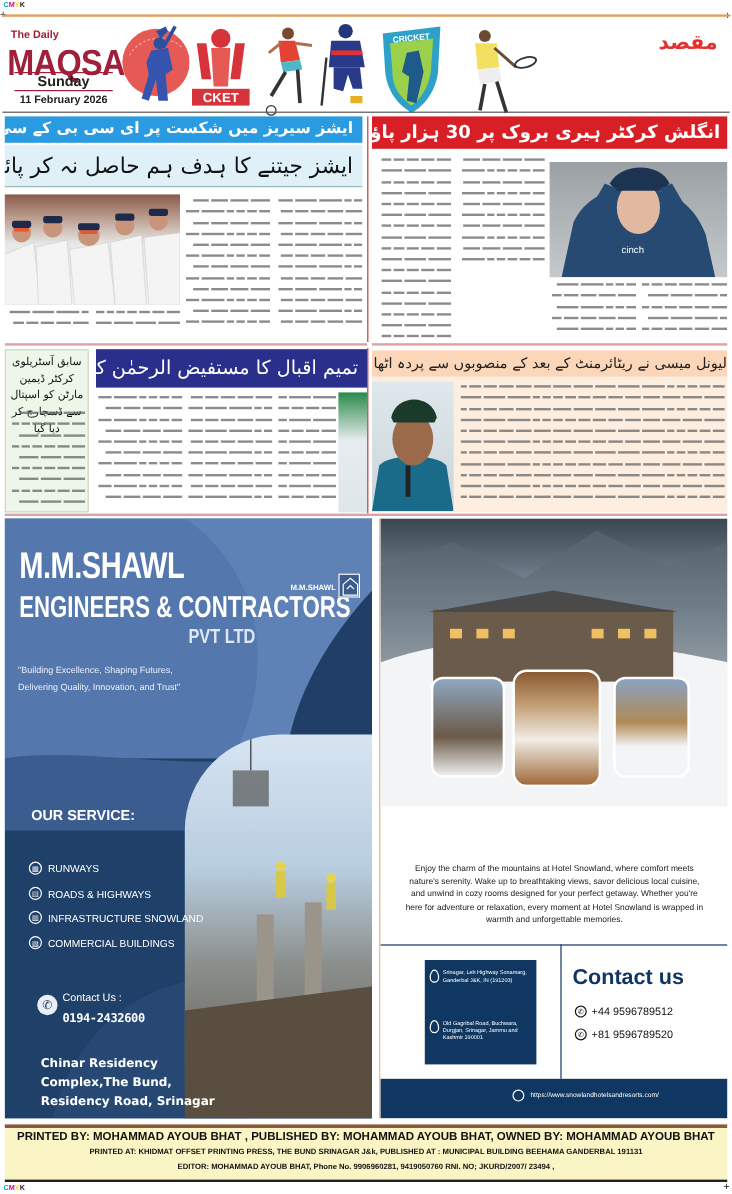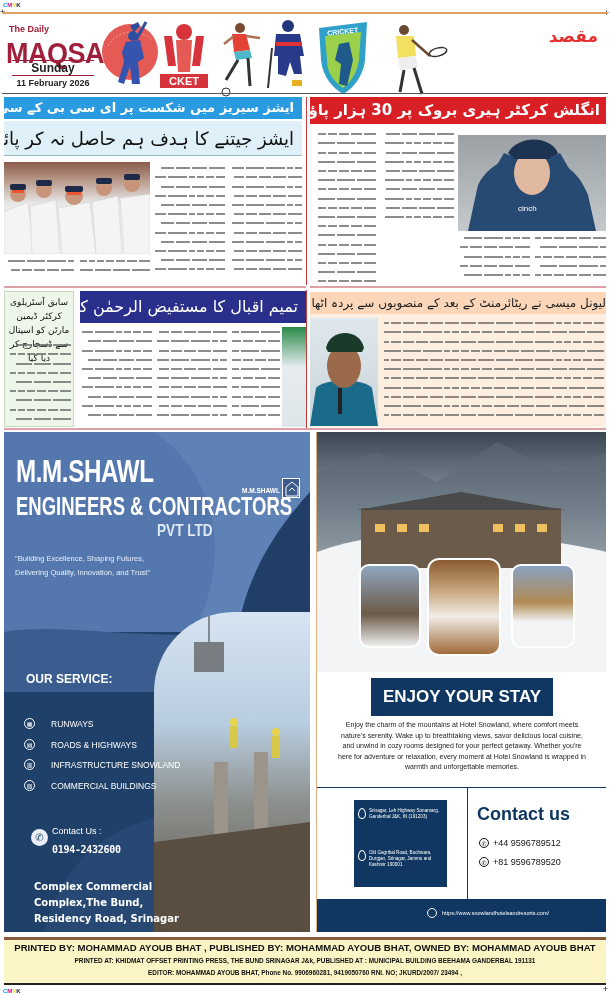--- a/index.html
+++ b/index.html
@@ -59,21 +59,21 @@
   .ad-hotel { position: absolute; left: 316px; top: 432px; width: 290px; height: 500px; background: #fff; overflow: hidden; border-left: 1px solid #e0b080; }
 
   .shawl-title1 { position: absolute; left: 12px; top: 22px; font-size: 31px; font-weight: bold; color: #fff; letter-spacing: -0.5px; transform: scaleX(0.78); transform-origin: left; white-space: nowrap; }
   .shawl-title2 { position: absolute; left: 12px; top: 60px; font-size: 25px; font-weight: bold; color: #fff; transform: scaleX(0.74); transform-origin: left; white-space: nowrap; }
   .shawl-title3 { position: absolute; left: 153px; top: 89px; font-size: 17px; font-weight: bold; color: #dfe8f5; transform: scaleX(0.8); transform-origin: left; white-space: nowrap; }
   .shawl-tag { position: absolute; left: 11px; top: 120px; width: 150px; font-size: 7.5px; line-height: 14px; color: #e8eef8; }
   .shawl-brand { position: absolute; left: 238px; top: 55px; font-size: 6.5px; color: #fff; font-weight: bold; }
   .shawl-logo { position: absolute; left: 278px; top: 46px; width: 18px; height: 20px; border: 1px solid #fff; background: #3b5c8d; }
 
   .shawl-services-title { position: absolute; left: 22px; top: 240px; font-size: 12px; font-weight: bold; color: #fff; }
-  .svc { position: absolute; left: 20px; font-size: 8.5px; color: #fff; display: flex; align-items: center; gap: 16px; white-space: nowrap; }
+  .svc { position: absolute; left: 20px; font-size: 8.5px; color: #fff; display: flex; align-items: center; gap: 5px; white-space: nowrap; }
   .svc .ic { width: 11px; height: 11px; border: 1px solid #fff; border-radius: 50%; display: inline-flex; align-items: center; justify-content: center; font-size: 6px; }
 
   .shawl-contact-label { position: absolute; left: 48px; top: 394px; font-size: 9px; color: #fff; }
   .shawl-phone { position: absolute; left: 48px; top: 412px; font-size: 10px; font-weight: bold; color: #fff; font-family: "DejaVu Sans Mono", monospace; letter-spacing: -0.3px; }
   .shawl-phone-ic { position: absolute; left: 27px; top: 397px; width: 17px; height: 17px; border-radius: 50%; background: #e9eef7; color: #1e3c64; display: flex; align-items: center; justify-content: center; font-size: 10px; }
   .shawl-addr { position: absolute; left: 30px; top: 447px; font-size: 10px; line-height: 16px; color: #fff; font-family: "DejaVu Sans", sans-serif; font-weight: bold; }
 
   .hotel-banner { position: absolute; left: 76px; top: 4px; width: 146px; height: 34px; background: #fff; }
   .hotel-name { position: absolute; left: 40px; top: 10px; font-size: 11px; font-weight: bold; color: #111; white-space: nowrap; }
   .hotel-logo { position: absolute; left: 4px; top: 4px; width: 30px; height: 26px; }
@@ -443,21 +443,21 @@
     </div>
   <div class="svc" style="top:348px;">
       <span class="ic">▧</span>
       <span>COMMERCIAL BUILDINGS</span>
     </div>
 
   <div class="shawl-phone-ic">✆</div>
   <div class="shawl-contact-label">Contact Us :</div>
   <div class="shawl-phone">0194-2432600</div>
   <div class="shawl-addr">
-    <div>Complex Commercial</div>
+    <div>Chinar Residency</div>
     <div>Complex,The Bund,</div>
     <div>Residency Road, Srinagar</div>
   </div>
 </div>
 
 <div class="ad-hotel">
   <div class="photo" style="left:0;top:0;width:290px;height:240px;background:linear-gradient(180deg,#3a4650 0%,#8a98a6 30%,#e7ecf0 55%,#f4f6f8 100%);">
     <svg width="290" height="240">
       <path d="M0 40 L60 20 L120 50 L180 10 L240 40 L290 20 L290 120 L0 120 Z" fill="#5d6a74" opacity=".6"></path>
       <path d="M0 120 C80 90 200 100 290 120 L290 240 L0 240 Z" fill="#f2f4f6"></path>
@@ -471,21 +471,20 @@
           <rect x="198" y="92" width="10" height="8"></rect>
           <rect x="220" y="92" width="10" height="8"></rect>
         </g>
     </svg>
   </div>
 
   <div class="photo" style="left:42px;top:132px;width:62px;height:84px;border-radius:10px;border:2px solid #fff;background:linear-gradient(180deg,#8fa6c0,#6b5a48 60%,#eeeeee);"></div>
   <div class="photo" style="left:110px;top:126px;width:74px;height:98px;border-radius:12px;border:2px solid #fff;background:linear-gradient(180deg,#8a5a32,#c4a076 30%,#f1ede6 60%,#a06a3a);"></div>
   <div class="photo" style="left:194px;top:132px;width:64px;height:84px;border-radius:10px;border:2px solid #fff;background:linear-gradient(180deg,#8aa2c2,#b08a54 45%,#f2f4f6 70%);"></div>
 
-  <div class="enjoy-box">ENJOY YOUR STAY</div>
   <div class="enjoy-body">Enjoy the charm of the mountains at Hotel Snowland, where comfort meets nature's serenity. Wake up to breathtaking views, savor delicious local cuisine, and unwind in cozy rooms designed for your perfect getaway. Whether you're here for adventure or relaxation, every moment at Hotel Snowland is wrapped in warmth and unforgettable memories.</div>
 
   <div class="hotel-contact-area"></div>
   <div class="hotel-vline"></div>
   <div class="addr-box">
     <div class="pin" style="top:8px;"></div>
     <div class="addr-line" style="top:8px;">Srinagar, Leh Highway Sonamarg, Ganderbal J&amp;K, IN (191203)</div>
     <div class="pin" style="top:50px;"></div>
     <div class="addr-line" style="top:50px;">Old Gagribal Road, Buchwara, Durgjan, Srinagar, Jammu and Kashmir 190001</div>
   </div>

